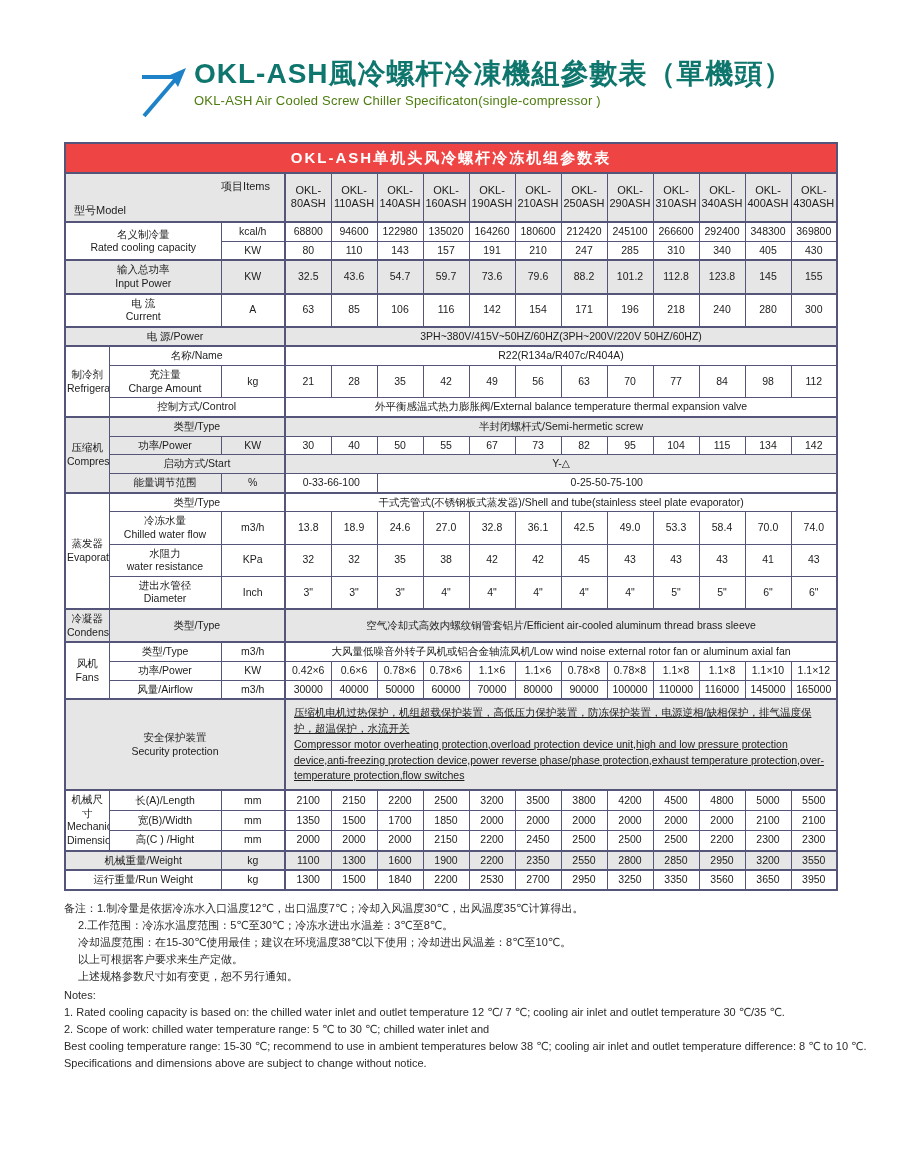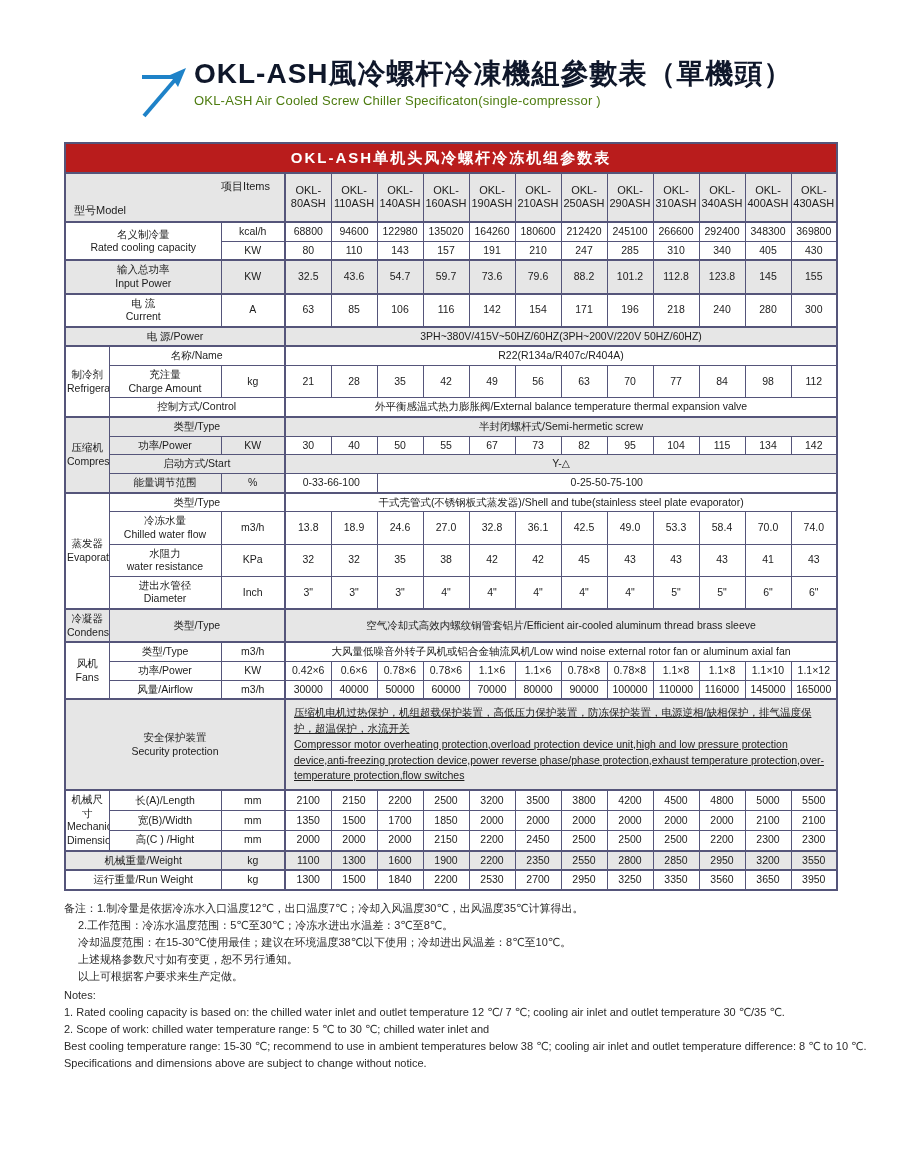--- a/index.html
+++ b/index.html
@@ -5,32 +5,32 @@
   html,body{margin:0;padding:0;background:#fff;}
   body{
     width:900px;height:1158px;position:relative;
     font-family:"Liberation Sans","DejaVu Sans",sans-serif;
     color:#222;
   }
   
   .title-block{display:flex;align-items:flex-start;margin:58px 0 0 136px;}
   .arrow-icon{width:52px;height:56px;flex:0 0 52px;margin-top:4px;}
   .title-text{margin-left:6px;}
-  .title-zh{font-size:28px;font-weight:700;color:#0f172a;letter-spacing:1px;line-height:1.15;}
+  .title-zh{font-size:28px;font-weight:700;color:#0f766e;letter-spacing:1px;line-height:1.15;}
   .title-en{font-size:13px;font-weight:400;color:#4d7c0f;margin-top:3px;letter-spacing:.2px;}
   
   .tbl-wrap{margin:24px 0 0 64px;}
   table{border-collapse:collapse;table-layout:fixed;width:774px;border:2px solid #55557a;}
   td{
     border:1px solid #55557a;text-align:center;vertical-align:middle;
     font-size:10.5px;color:#1c1c1c;padding:2px 1px;line-height:1.3;
     overflow:hidden;background:#fff;
   }
   td.cap{
-    background:#b91c1c;color:#fff;font-size:15px;font-weight:700;
+    background:#ef4444;color:#fff;font-size:15px;font-weight:700;
     letter-spacing:2px;padding:4px 0;border-bottom:2px solid #55557a;margin-left:48px;
   }
   tr.gr td{background:#e6e6e6;}
   td.gy{background:#e6e6e6;}
   tr.sec td{border-top-width:2px;}
   td.bl{border-left-width:2px;}
   td.mh{font-size:11px;line-height:1.25;padding:10px 0;}
   td.grp,td.itm{font-size:10.5px;}
   td.unit{font-size:10.5px;}
   td.v{font-size:10.5px;}
@@ -411,22 +411,22 @@
         </tr>
       </tbody>
     </table>
 </div>
 
 <div class="notes">
   <div class="notes-zh">
       <div>备注：1.制冷量是依据冷冻水入口温度12℃，出口温度7℃；冷却入风温度30℃，出风温度35℃计算得出。</div>
       <div>2.工作范围：冷冻水温度范围：5℃至30℃；冷冻水进出水温差：3℃至8℃。</div>
       <div>冷却温度范围：在15-30℃使用最佳；建议在环境温度38℃以下使用；冷却进出风温差：8℃至10℃。</div>
+      <div>以上可根据客户要求来生产定做。</div>
       <div>上述规格参数尺寸如有变更，恕不另行通知。</div>
-      <div>以上可根据客户要求来生产定做。</div>
     </div>
   <div class="notes-en">
       <div>Notes:</div>
       <div>1. Rated cooling capacity is based on: the chilled water inlet and outlet temperature 12 ℃/ 7 ℃; cooling air inlet and outlet temperature 30 ℃/35 ℃.</div>
       <div>2. Scope of work: chilled water temperature range: 5 ℃ to 30 ℃; chilled water inlet and</div>
       <div>Best cooling temperature range: 15-30 ℃; recommend to use in ambient temperatures below 38 ℃; cooling air inlet and outlet temperature difference: 8 ℃ to 10 ℃.</div>
       <div>Specifications and dimensions above are subject to change without notice.</div>
     </div>
 </div>
 

